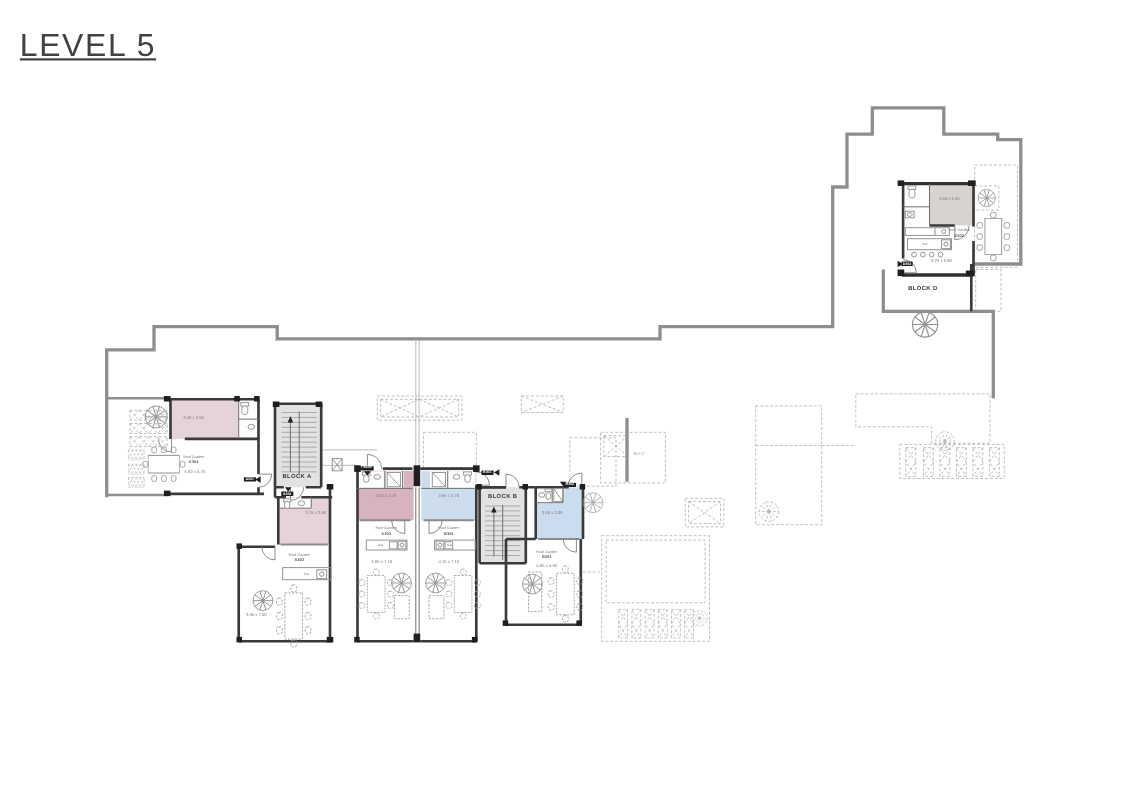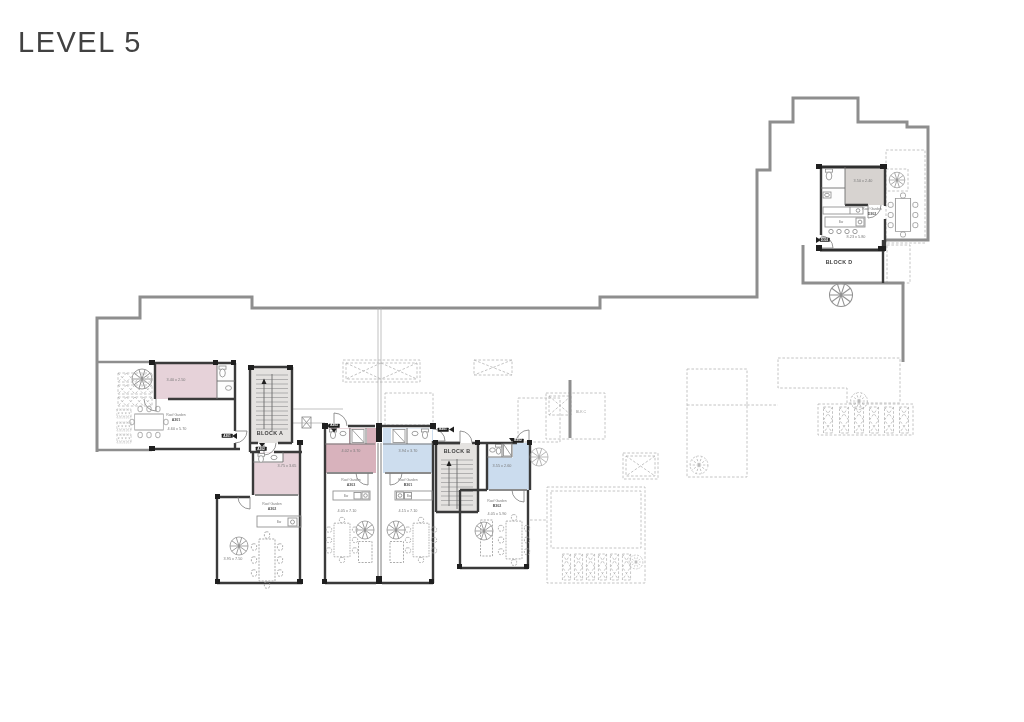--- a/index.html
+++ b/index.html
@@ -1,20 +1,20 @@
 <!DOCTYPE html>
 <html><head>
 <meta charset="utf-8">
 <style>
   html,body{margin:0;padding:0;background:#fff;}
   .stage{position:relative;width:1024px;height:722px;background:#ffffff;overflow:hidden;
          font-family:"Liberation Sans",sans-serif;}
   .stage svg{position:absolute;left:0;top:0;}
   .title{position:absolute;left:18px;top:26px;font-size:29px;color:#414141;
-         letter-spacing:1.5px;font-weight:400;}
+         letter-spacing:1.5px;font-weight:400;text-decoration:underline;}
   .lbl{position:absolute;transform:translate(-50%,-50%);font-size:3.4px;color:#7d7d7d;
        white-space:nowrap;line-height:1;text-align:center;}
   .num{font-size:3.6px;font-weight:bold;color:#555;}
   .dim{font-size:3.8px;color:#7a7a7a;}
   .blk{font-size:5.4px;font-weight:bold;color:#3f3f3f;letter-spacing:.3px;}
   .blkc{font-size:3.6px;color:#9a9a9a;}
   .bar{font-size:3px;color:#7f7f7f;}
   .chip{background:#1d1d1d;color:#fff;font-size:3.2px;font-weight:bold;
         padding:.6px 1.5px;border-radius:.5px;}
   

